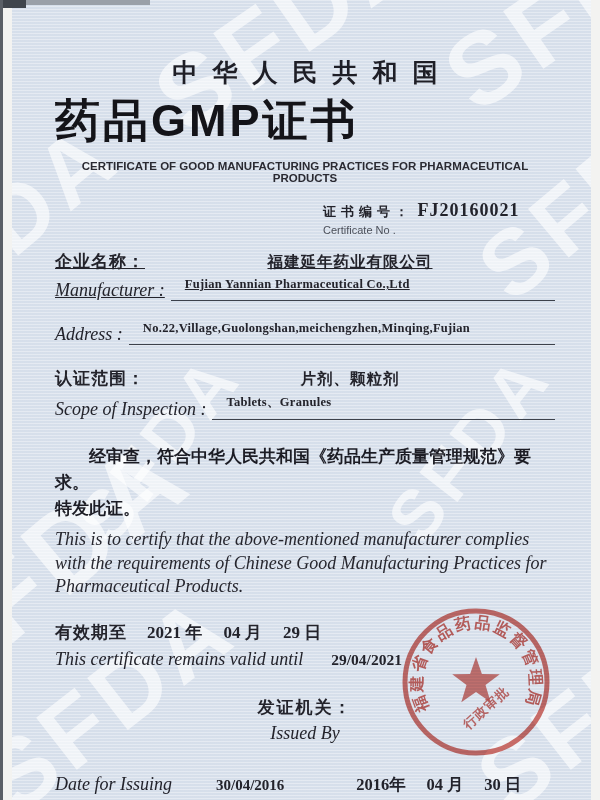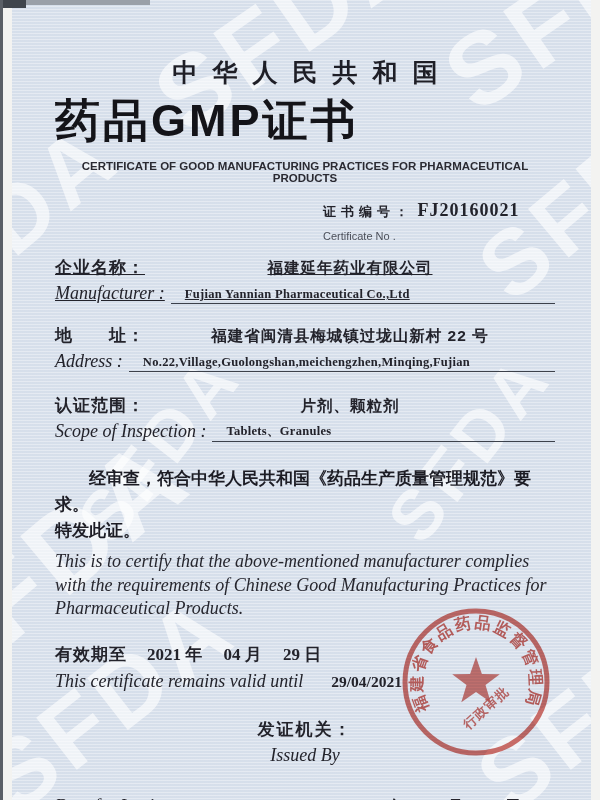--- a/index.html
+++ b/index.html
@@ -45,29 +45,29 @@
   .country{margin-top:56px;text-align:center;font-size:25px;font-weight:700;
     letter-spacing:15px;text-indent:15px;color:#1e1e26;}
   .main-title{margin-top:2px;text-align:left;font-size:45px;font-weight:900;
     letter-spacing:3px;color:#141419;}
   .sub1{margin-top:9px;text-align:center;font-size:11.5px;font-weight:700;color:#2a2a32;}
   .sub2{margin-top:4px;text-align:center;font-size:11px;font-weight:700;color:#2a2a32;}
 
   .certno{margin-top:16px;margin-left:268px;line-height:1.15;}
   .certno-cn{font-size:13px;font-weight:700;letter-spacing:5px;}
   .certno-val{font-family:"Liberation Serif",serif;font-size:18px;font-weight:700;letter-spacing:1px;}
-  .certno-en{font-size:11px;color:#4c505a;margin-top:9px;}
+  .certno-en{font-size:11px;color:#4c505a;margin-top:3px;}
 
   .row-cn{display:flex;align-items:baseline;margin-top:0;}
   .label-cn{font-size:17px;font-weight:700;white-space:pre;letter-spacing:1px;}
   .value-cn{flex:1;text-align:center;font-size:15.5px;font-weight:700;letter-spacing:1px;}
   .row-en{display:flex;align-items:flex-end;margin-top:4px;}
   .label-en{font-family:"Liberation Serif",serif;font-style:italic;font-size:18px;white-space:nowrap;}
   .uline{flex:1;margin-left:6px;border-bottom:1.5px solid #3c414b;text-align:left;
-    padding-left:14px;padding-bottom:1px;
+    padding-left:14px;padding-bottom:8px;
     font-family:"Liberation Serif",serif;font-size:12.5px;font-weight:700;letter-spacing:0.3px;}
   .f-manufacturer{margin-top:14px;text-decoration:underline;}
   .f-address{margin-top:20px;}
   .f-scope{margin-top:22px;}
 
   .stmt-cn{margin-top:24px;font-size:17px;font-weight:700;line-height:26px;color:#1c1c24;}
   .stmt-cn .indent{text-indent:2em;display:block;}
   .stmt-en{margin-top:6px;font-family:"Liberation Serif",serif;font-style:italic;
     font-size:18px;line-height:23.5px;color:#26262e;}
 
@@ -127,24 +127,20 @@
         <span class="label-cn">企业名称：</span>
         <span class="value-cn">福建延年药业有限公司</span>
       </div>
       <div class="row-en">
         <span class="label-en">Manufacturer :</span>
         <span class="uline">Fujian Yannian Pharmaceutical Co.,Ltd</span>
       </div>
     </div>
 
     <div class="f-address">
-      <div class="row-cn">
-        <span class="label-cn">地　　址：</span>
-        <span class="value-cn">福建省闽清县梅城镇过垅山新村 22 号</span>
-      </div>
       <div class="row-en">
         <span class="label-en">Address :</span>
         <span class="uline">No.22,Village,Guolongshan,meichengzhen,Minqing,Fujian</span>
       </div>
     </div>
 
     <div class="f-scope">
       <div class="row-cn">
         <span class="label-cn">认证范围：</span>
         <span class="value-cn">片剂、颗粒剂</span>

